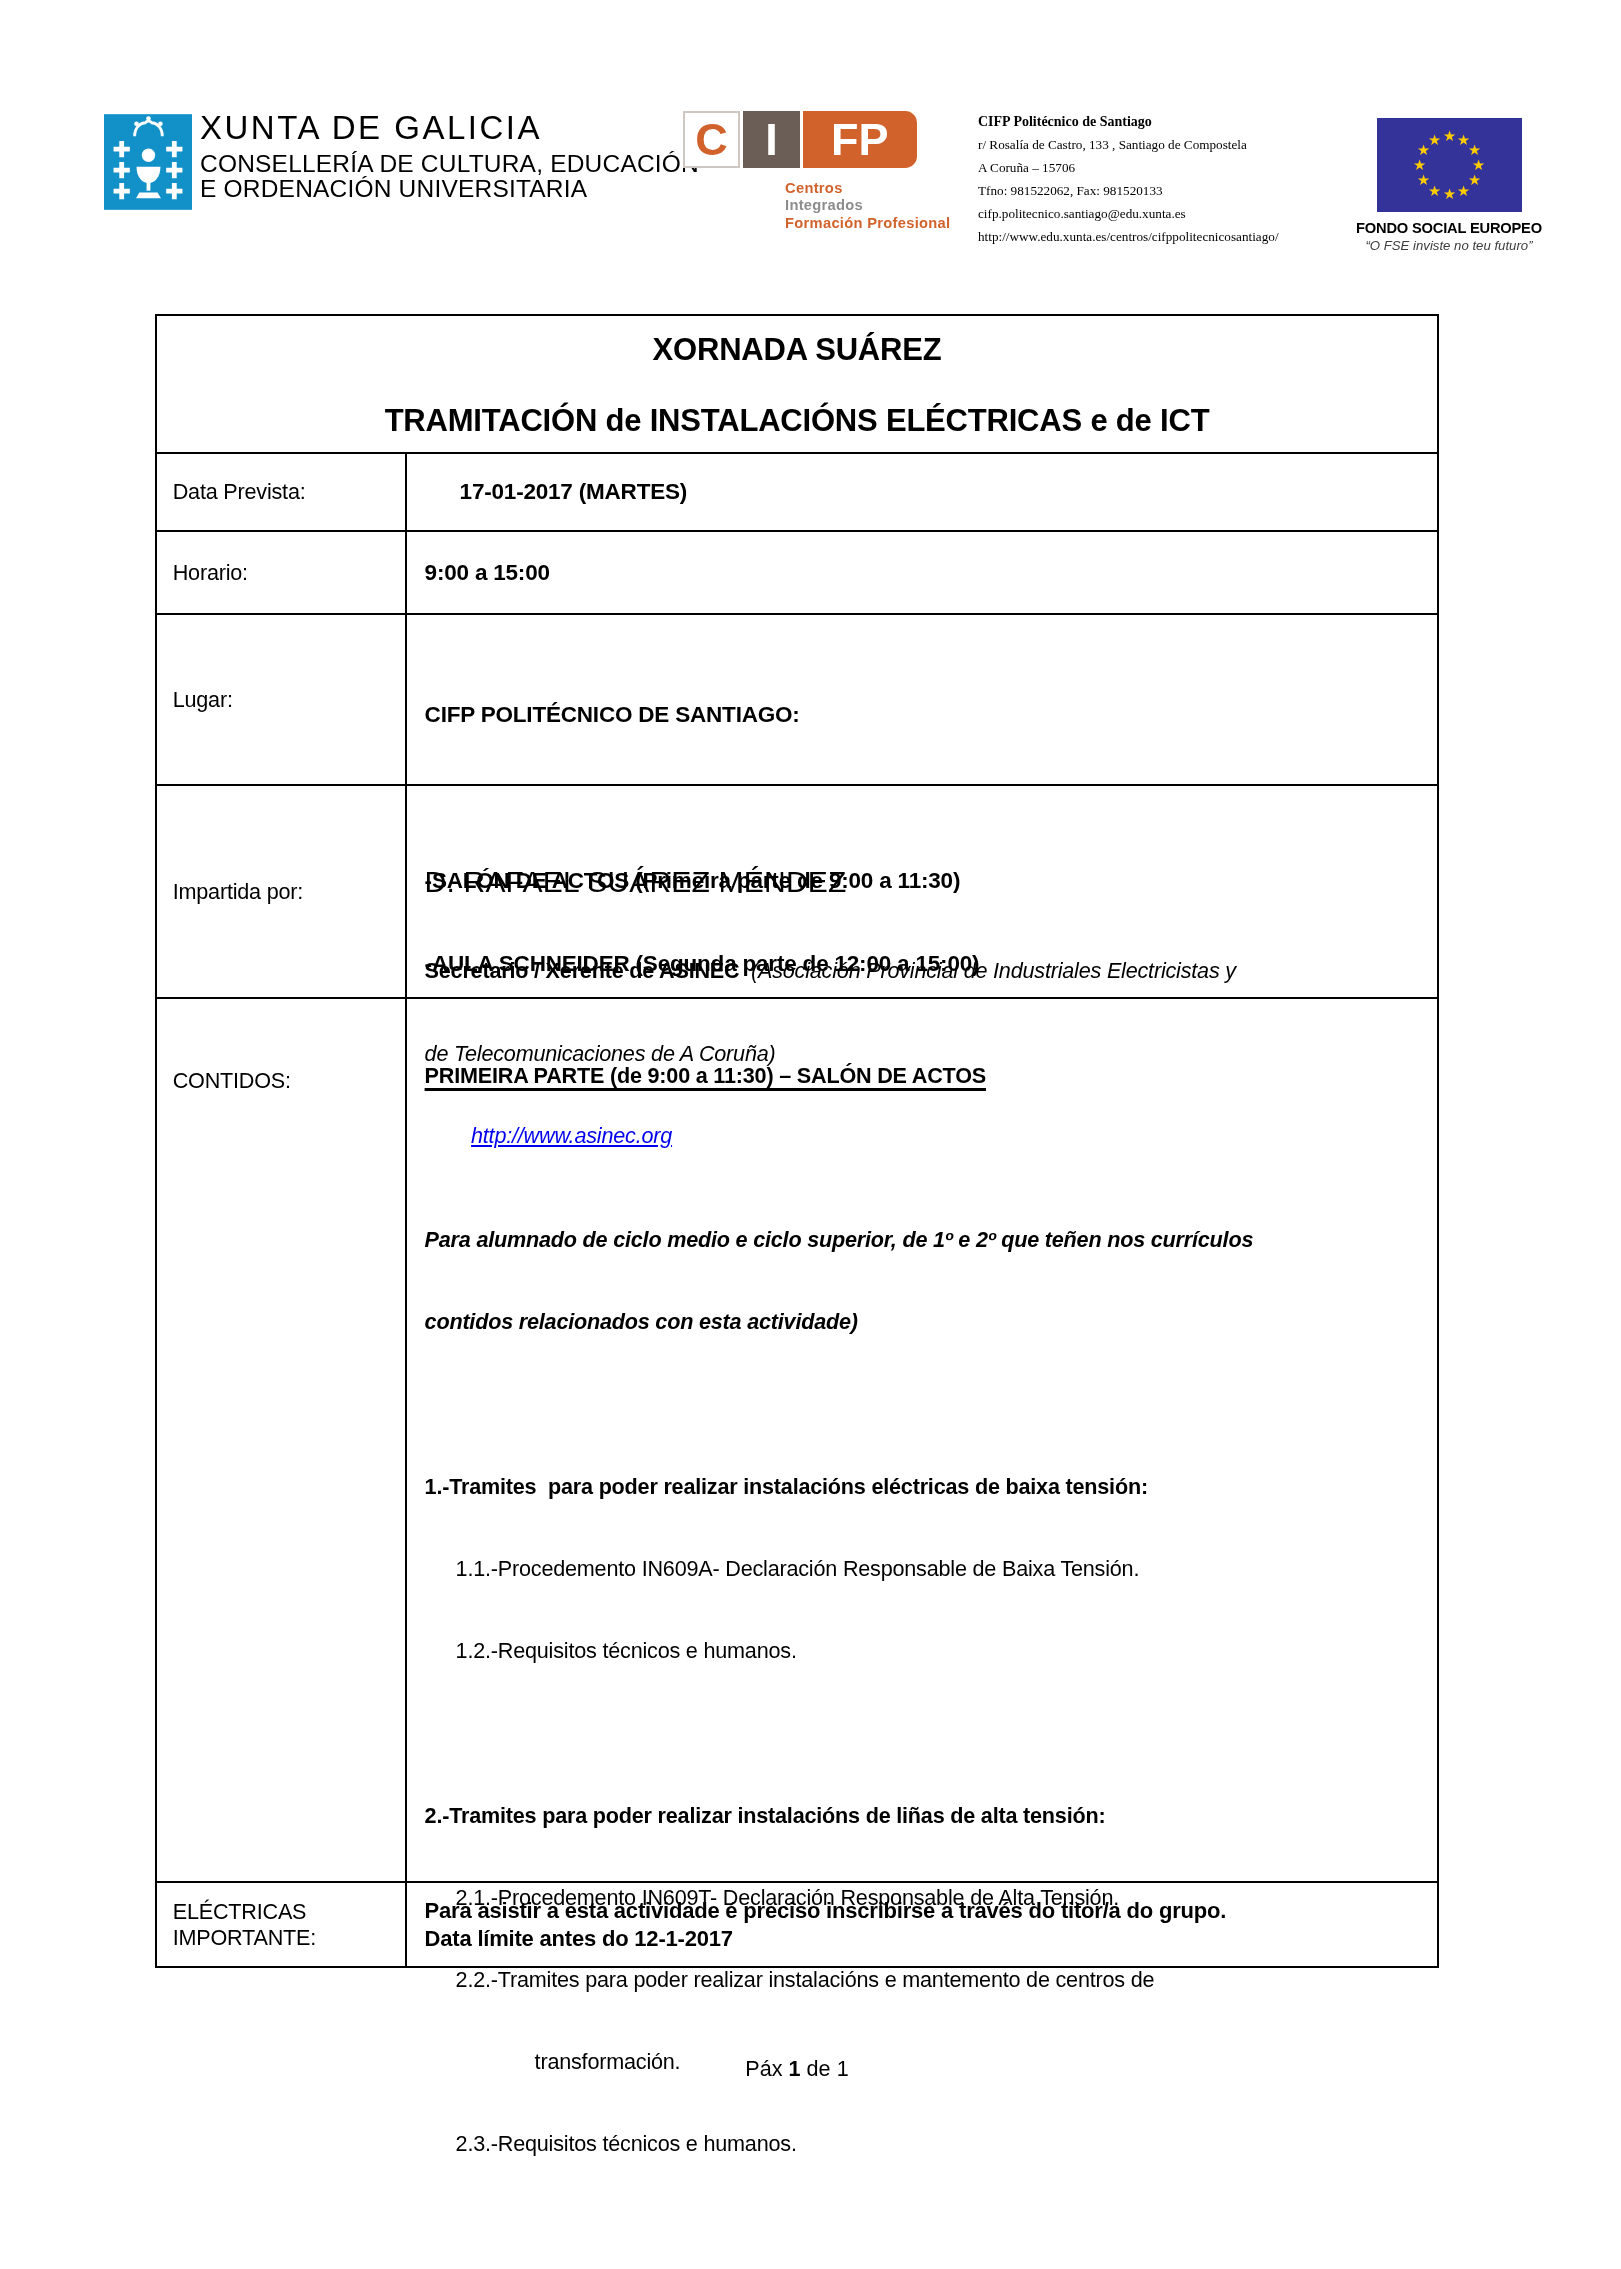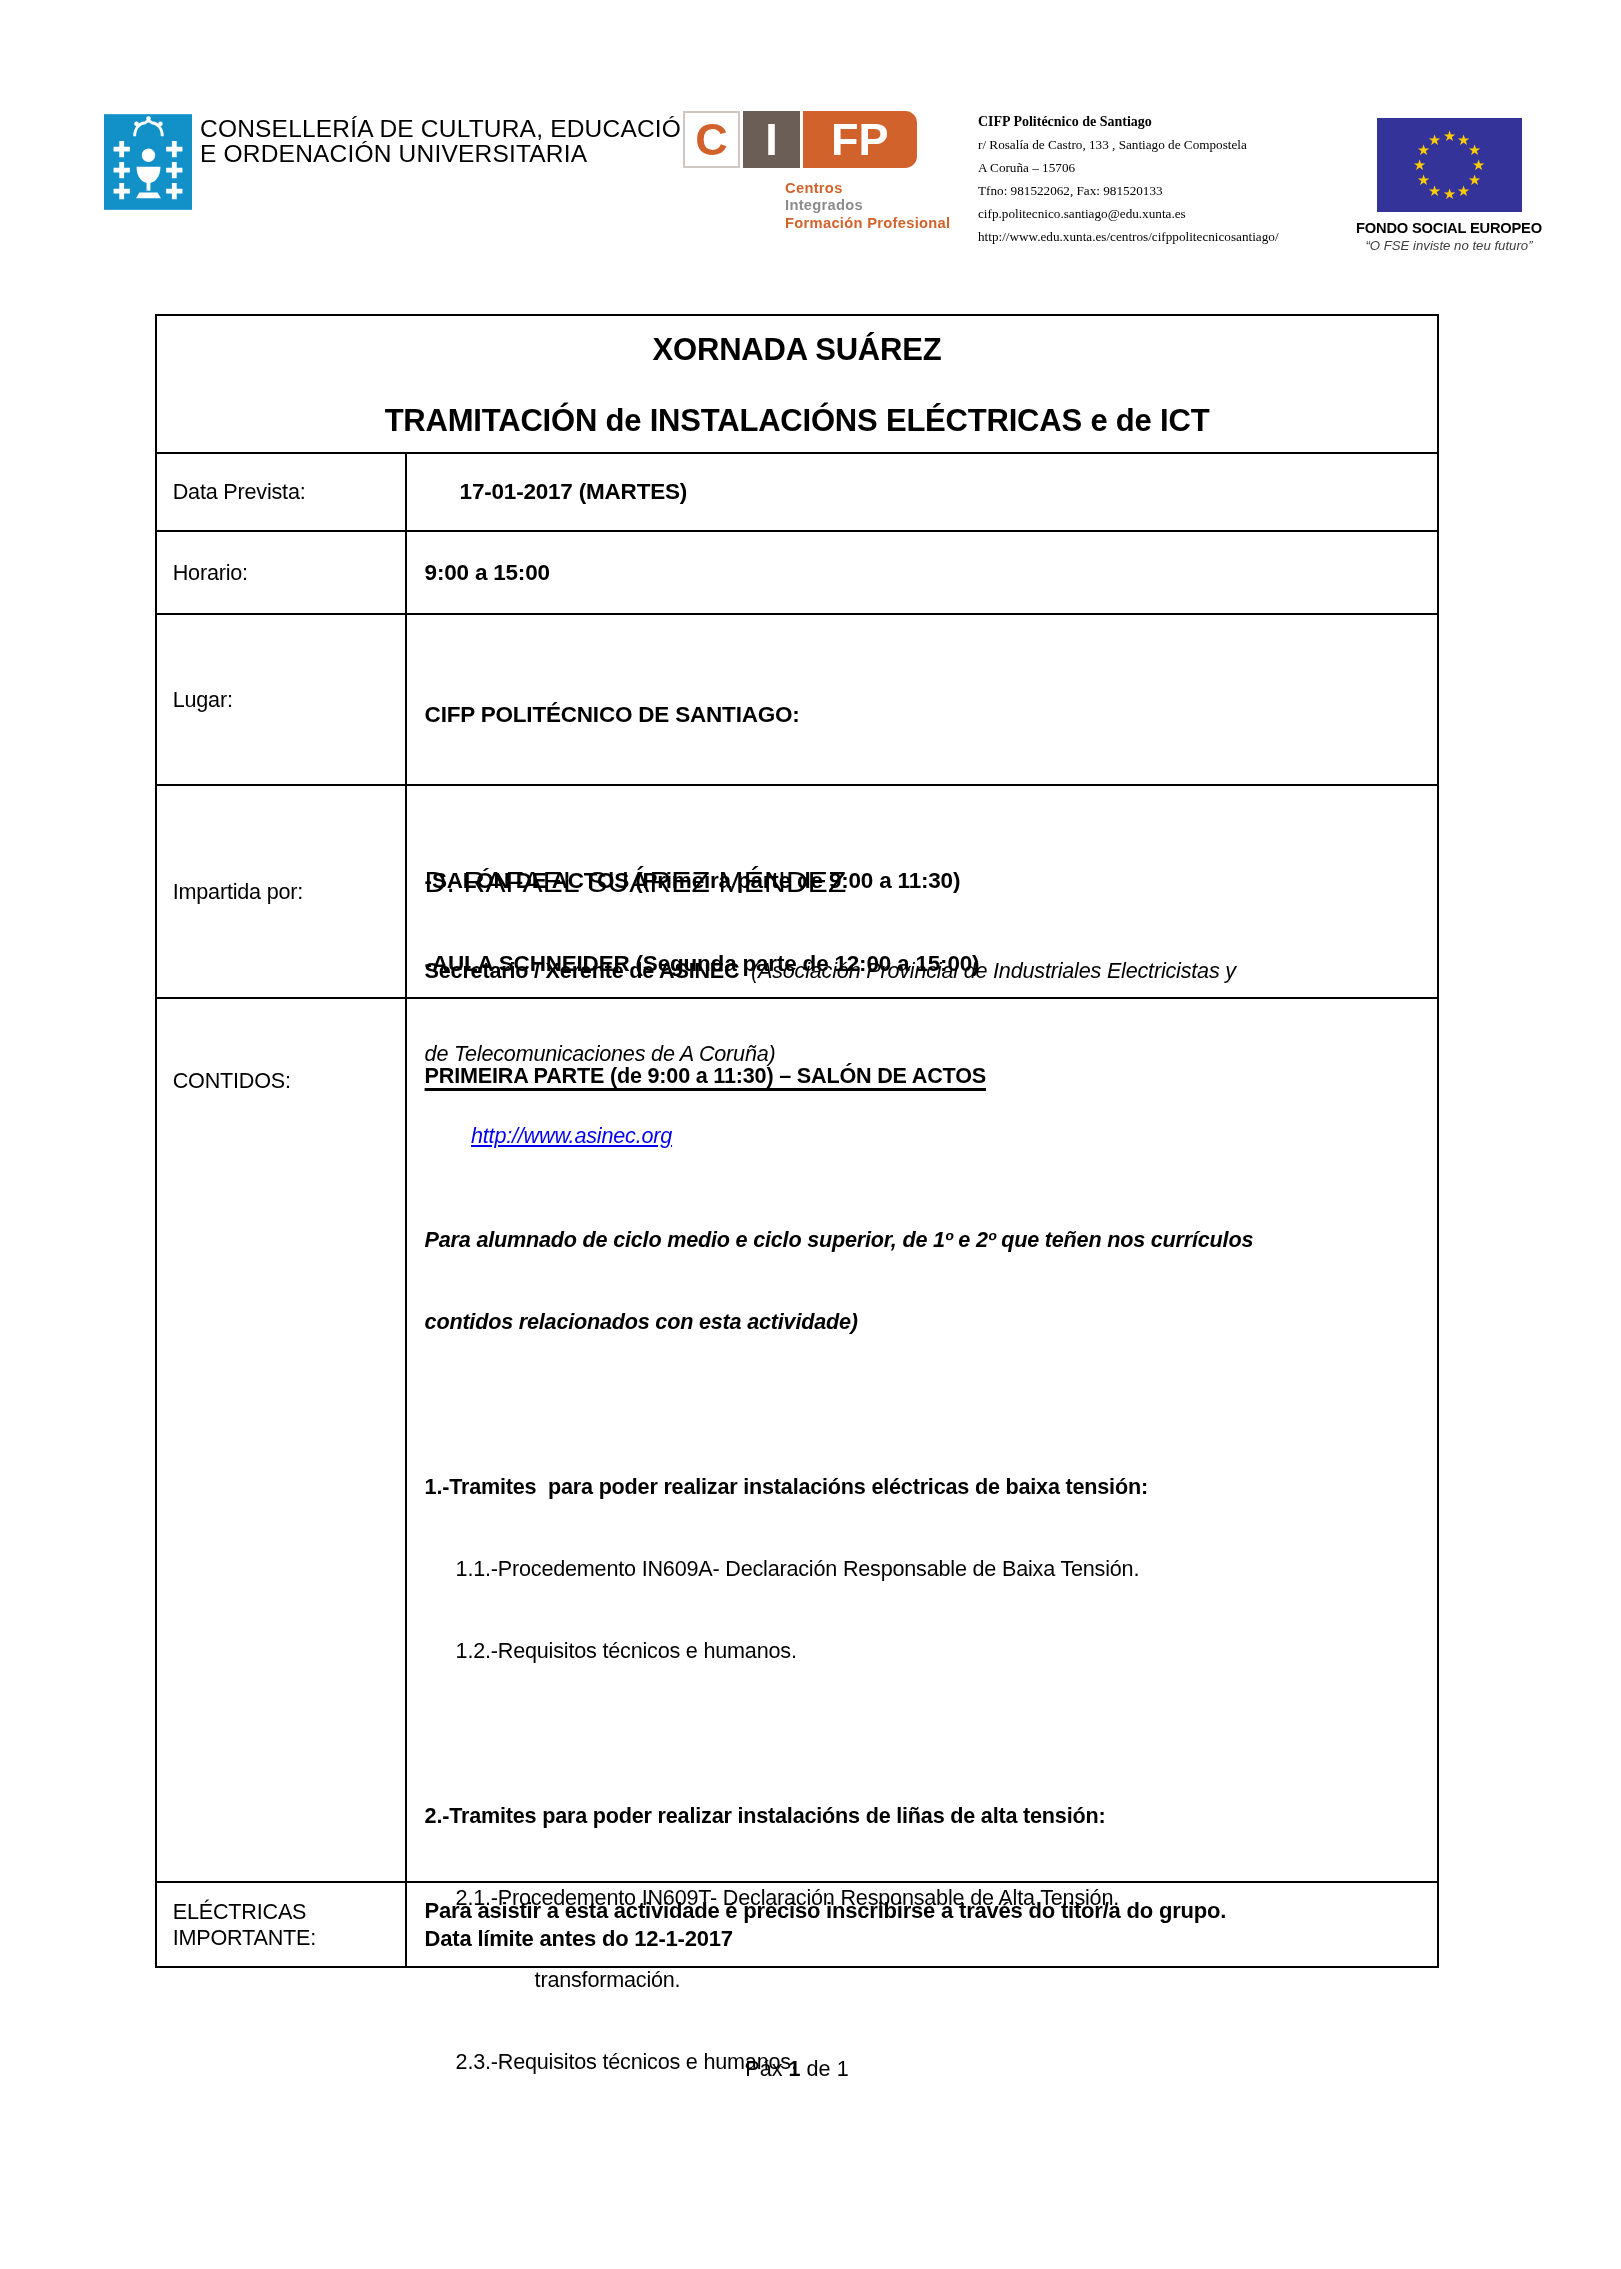--- a/index.html
+++ b/index.html
@@ -102,20 +102,21 @@
         <path d="M16 50 h5 v6 h6 v5 h-6 v6 h-5 v-6 h-6 v-5 h6 z"></path>
         <path d="M16 72 h5 v6 h6 v5 h-6 v6 h-5 v-6 h-6 v-5 h6 z"></path>
         <path d="M71 28 h5 v6 h6 v5 h-6 v6 h-5 v-6 h-6 v-5 h6 z"></path>
         <path d="M71 50 h5 v6 h6 v5 h-6 v6 h-5 v-6 h-6 v-5 h6 z"></path>
         <path d="M71 72 h5 v6 h6 v5 h-6 v6 h-5 v-6 h-6 v-5 h6 z"></path>
       </g>
     </svg>
   </div>
 
   <div class="xunta-text">
+    <div class="xunta-wordmark">XUNTA DE GALICIA</div>
     <div class="xunta-sub">
       <div>CONSELLERÍA DE CULTURA, EDUCACIÓN</div>
       <div>E ORDENACIÓN UNIVERSITARIA</div>
     </div>
   </div>
 
   <div class="cifp">
     <div class="cifp-boxes">
       <div class="cifp-box box-c">C</div>
       <div class="cifp-box box-i">I</div>
@@ -202,20 +203,21 @@
         <div class="sp"></div>
         <div class="ln b i">Para alumnado de ciclo medio e ciclo superior, de 1º e 2º que teñen nos currículos</div>
         <div class="ln b i">contidos relacionados con esta actividade)</div>
         <div class="sp"></div>
         <div class="ln b">1.-Tramites  para poder realizar instalacións eléctricas de baixa tensión:</div>
         <div class="ln ind1">1.1.-Procedemento IN609A- Declaración Responsable de Baixa Tensión.</div>
         <div class="ln ind1">1.2.-Requisitos técnicos e humanos.</div>
         <div class="sp"></div>
         <div class="ln b">2.-Tramites para poder realizar instalacións de liñas de alta tensión:</div>
         <div class="ln ind1">2.1.-Procedemento IN609T- Declaración Responsable de Alta Tensión.</div>
+        <div class="ln ind1">2.2.-Tramites para poder realizar instalacións e mantemento de centros de</div>
         <div class="ln ind2">transformación.</div>
         <div class="ln ind1">2.3.-Requisitos técnicos e humanos.</div>
         <div class="sp"></div>
         
         
         
         
         
         
         

